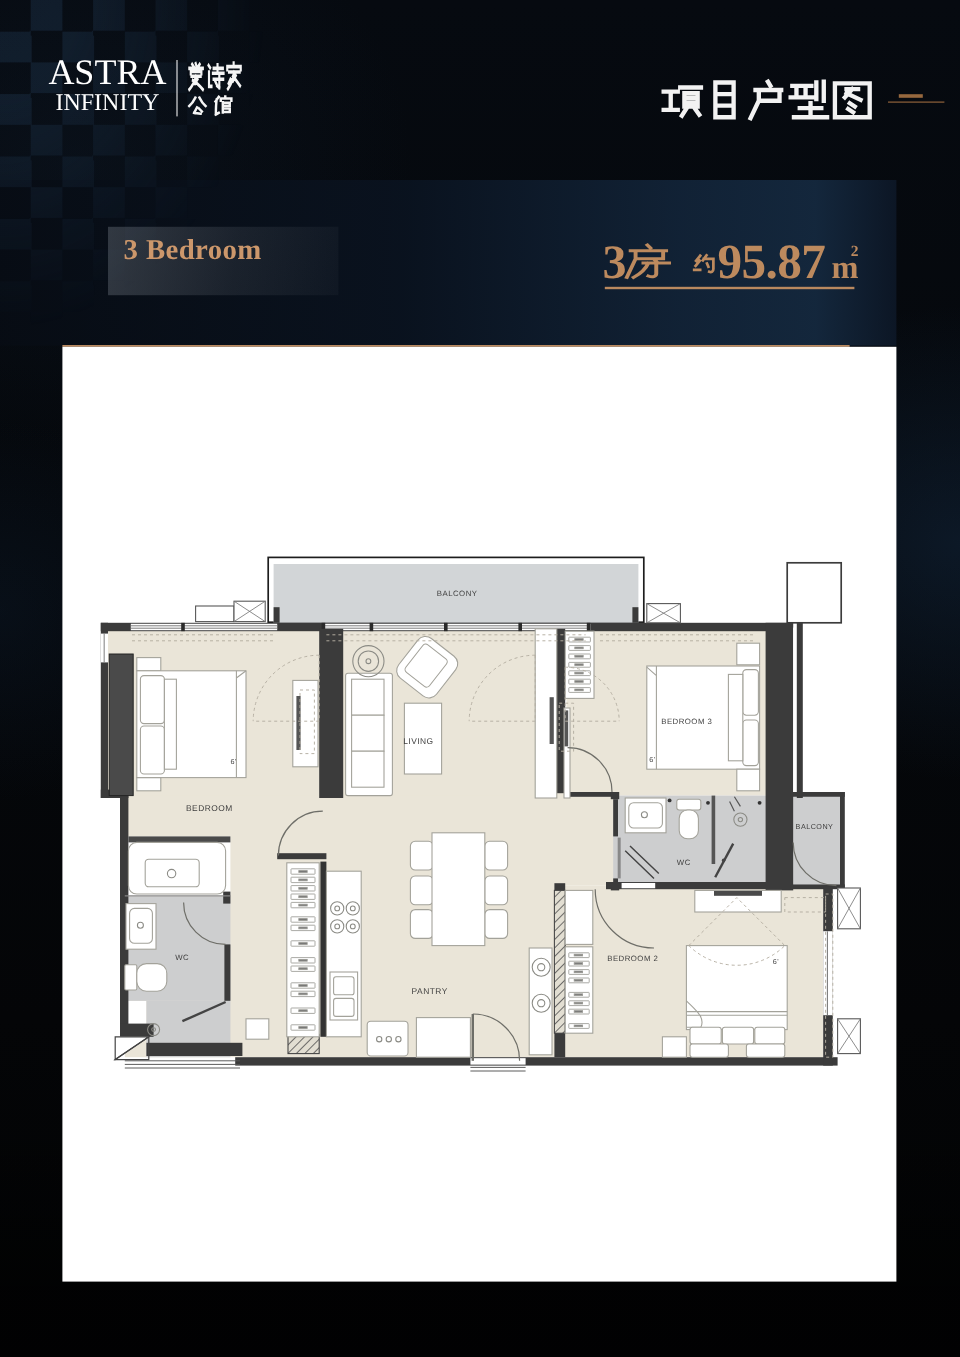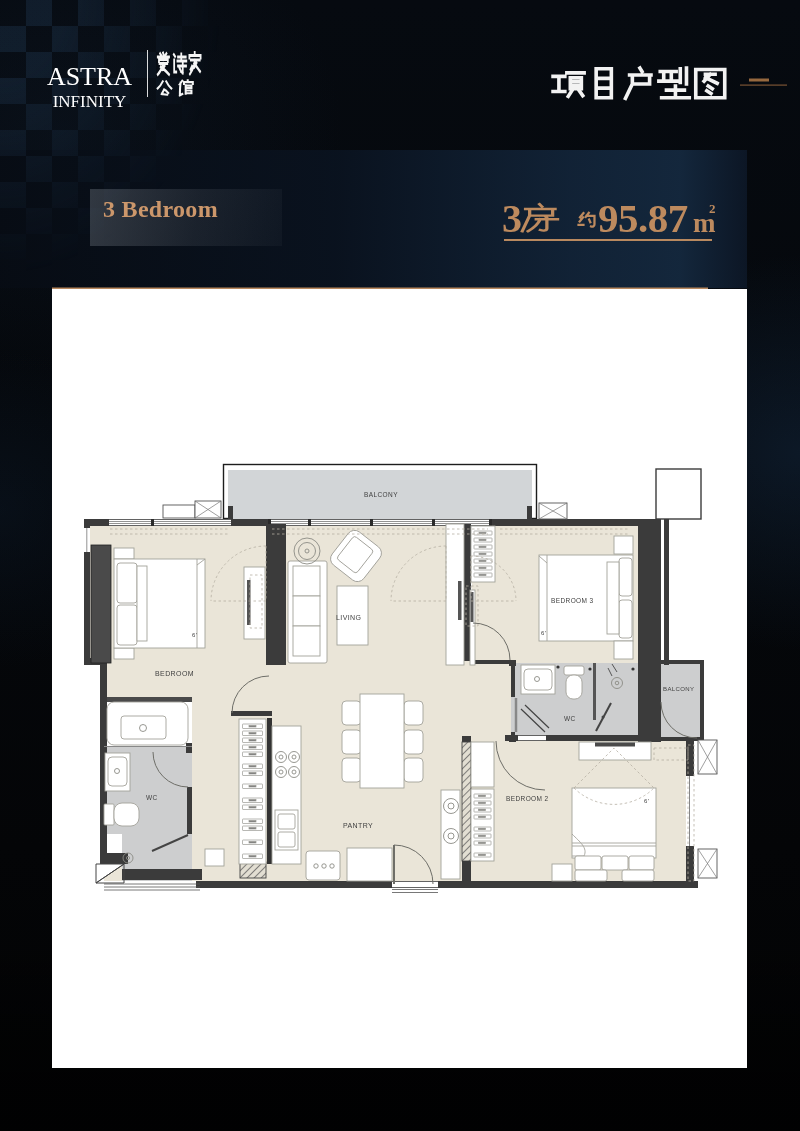--- a/index.html
+++ b/index.html
@@ -16,22 +16,22 @@
 #chk1{left:0;top:0;width:340px;height:480px;
  background:conic-gradient(rgba(30,52,76,.42) 90deg, rgba(0,0,0,0) 90deg 180deg, rgba(30,52,76,.42) 180deg 270deg, rgba(0,0,0,0) 270deg);
  background-size:52px 52px;
  -webkit-mask-image:radial-gradient(105% 92% at 0% 0%, #000 18%, rgba(0,0,0,0) 62%);
  mask-image:radial-gradient(105% 92% at 0% 0%, #000 18%, rgba(0,0,0,0) 62%);}
 #dim1{left:0;top:0;width:800px;height:1131px;
  background:linear-gradient(180deg, rgba(0,0,0,0) 82%, rgba(0,0,0,.55) 96%);}
 
 #astra{left:31px;top:47px;width:117px;text-align:center;color:#fff;
  font-family:"Liberation Serif",serif;}
-#astra .l1{font-size:26px;letter-spacing:0px;line-height:28px;margin-top:16px;}
-#astra .l2{font-size:17px;letter-spacing:0px;line-height:16px;margin-top:3px;}
+#astra .l1{font-size:30px;letter-spacing:0px;line-height:28px;}
+#astra .l2{font-size:20px;letter-spacing:0px;line-height:16px;margin-top:3px;}
 #vline{left:147px;top:50px;width:1px;height:47px;background:rgba(255,255,255,.85);}
 
 #title3b{left:90px;top:189px;width:192px;height:57px;
  background:linear-gradient(100deg, rgba(138,146,156,.32), rgba(138,146,156,.14) 55%, rgba(138,146,156,.05));}
 #t3btxt{left:103px;top:196px;font-family:"Liberation Serif",serif;font-weight:bold;
  font-size:24px;color:#cc976b;letter-spacing:0.3px;}
 </style></head>
 <body>
 <div class="abs" id="bg"></div>
 <div class="abs" id="band"></div>

